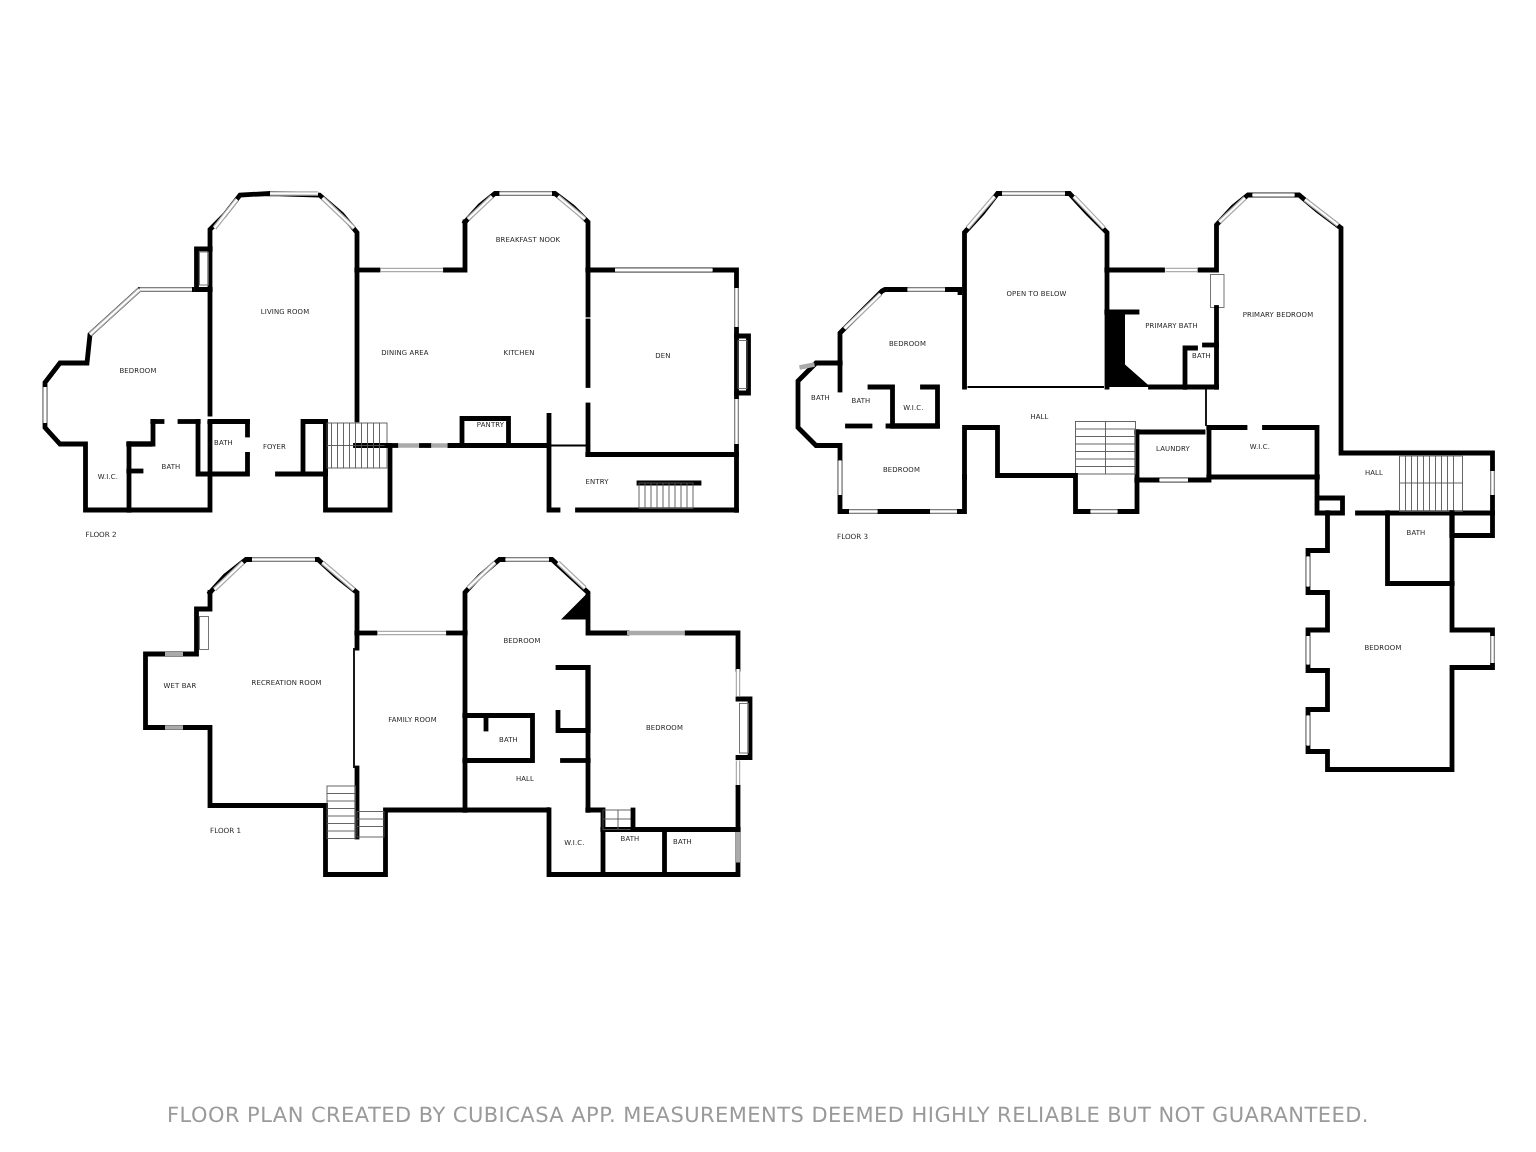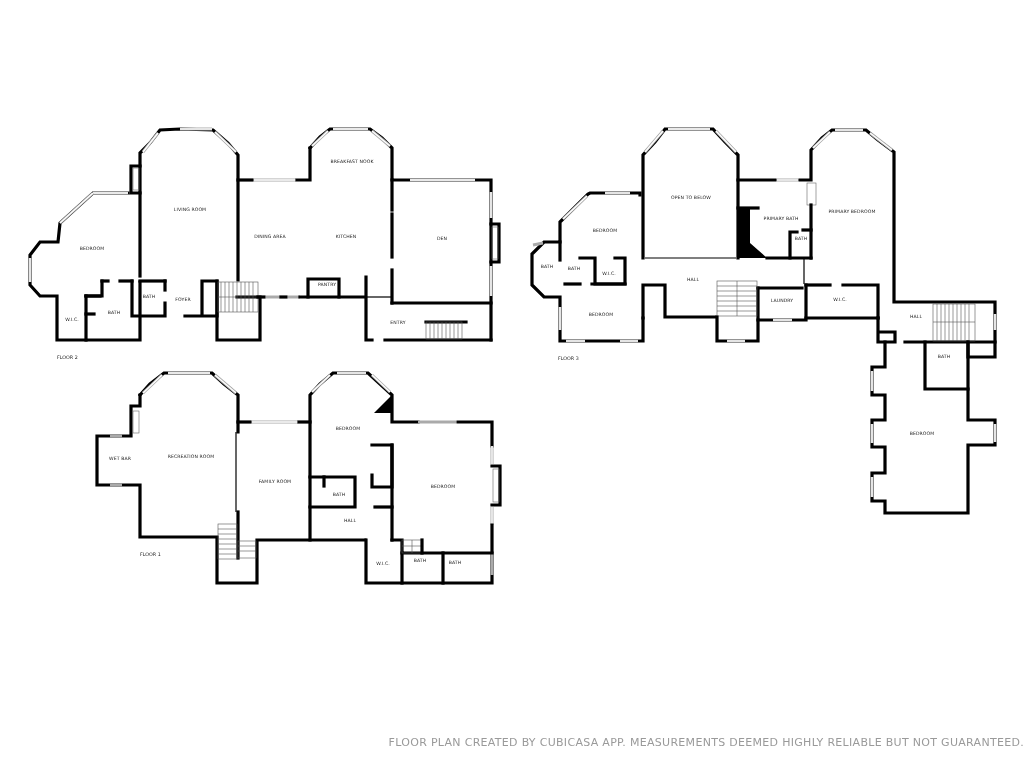--- a/index.html
+++ b/index.html
@@ -5,21 +5,21 @@
   html, body { margin:0; padding:0; background:#ffffff; }
   body { width:1024px; height:768px; position:relative; overflow:hidden; font-family:"DejaVu Sans", sans-serif; }
   svg#plan { position:absolute; left:0; top:0; }
   .wall { stroke:#000; stroke-width:3.2; fill:none; stroke-linecap:square; stroke-linejoin:miter; }
   .thin { stroke:#000; stroke-width:1.2; fill:none; }
   .win { stroke:#aaa; stroke-width:3; fill:none; }
   .wininner { stroke:#fff; stroke-width:1.4; fill:none; }
   .stair { stroke:#555; stroke-width:0.6; fill:none; }
   .room-label { position:absolute; font-size:4.6px; color:#222; letter-spacing:0.1px; white-space:nowrap; transform:translate(-50%,-50%); }
   .floor-label { position:absolute; font-size:4.8px; color:#222; white-space:nowrap; }
-  .footer { position:absolute; left:0; width:1024px; top:736px; text-align:right; font-size:11px; color:#9a9a9a; letter-spacing:0.3px; }
+  .footer { position:absolute; left:0; width:1024px; top:736px; text-align:center; font-size:14px; color:#9a9a9a; letter-spacing:0.3px; }
 </style>
 </head>
 <body>
 
 <svg id="plan" width="1024" height="768" viewBox="0 0 1024 768">
 
   <g>
 
     <polyline class="wall" points="128,193 93,193 60,223 58,242 40,242 30,255 30,285 40,296 57,296 57,340 140,340 140,282"></polyline>
     <polyline class="win" points="93,193 128,193"></polyline>

